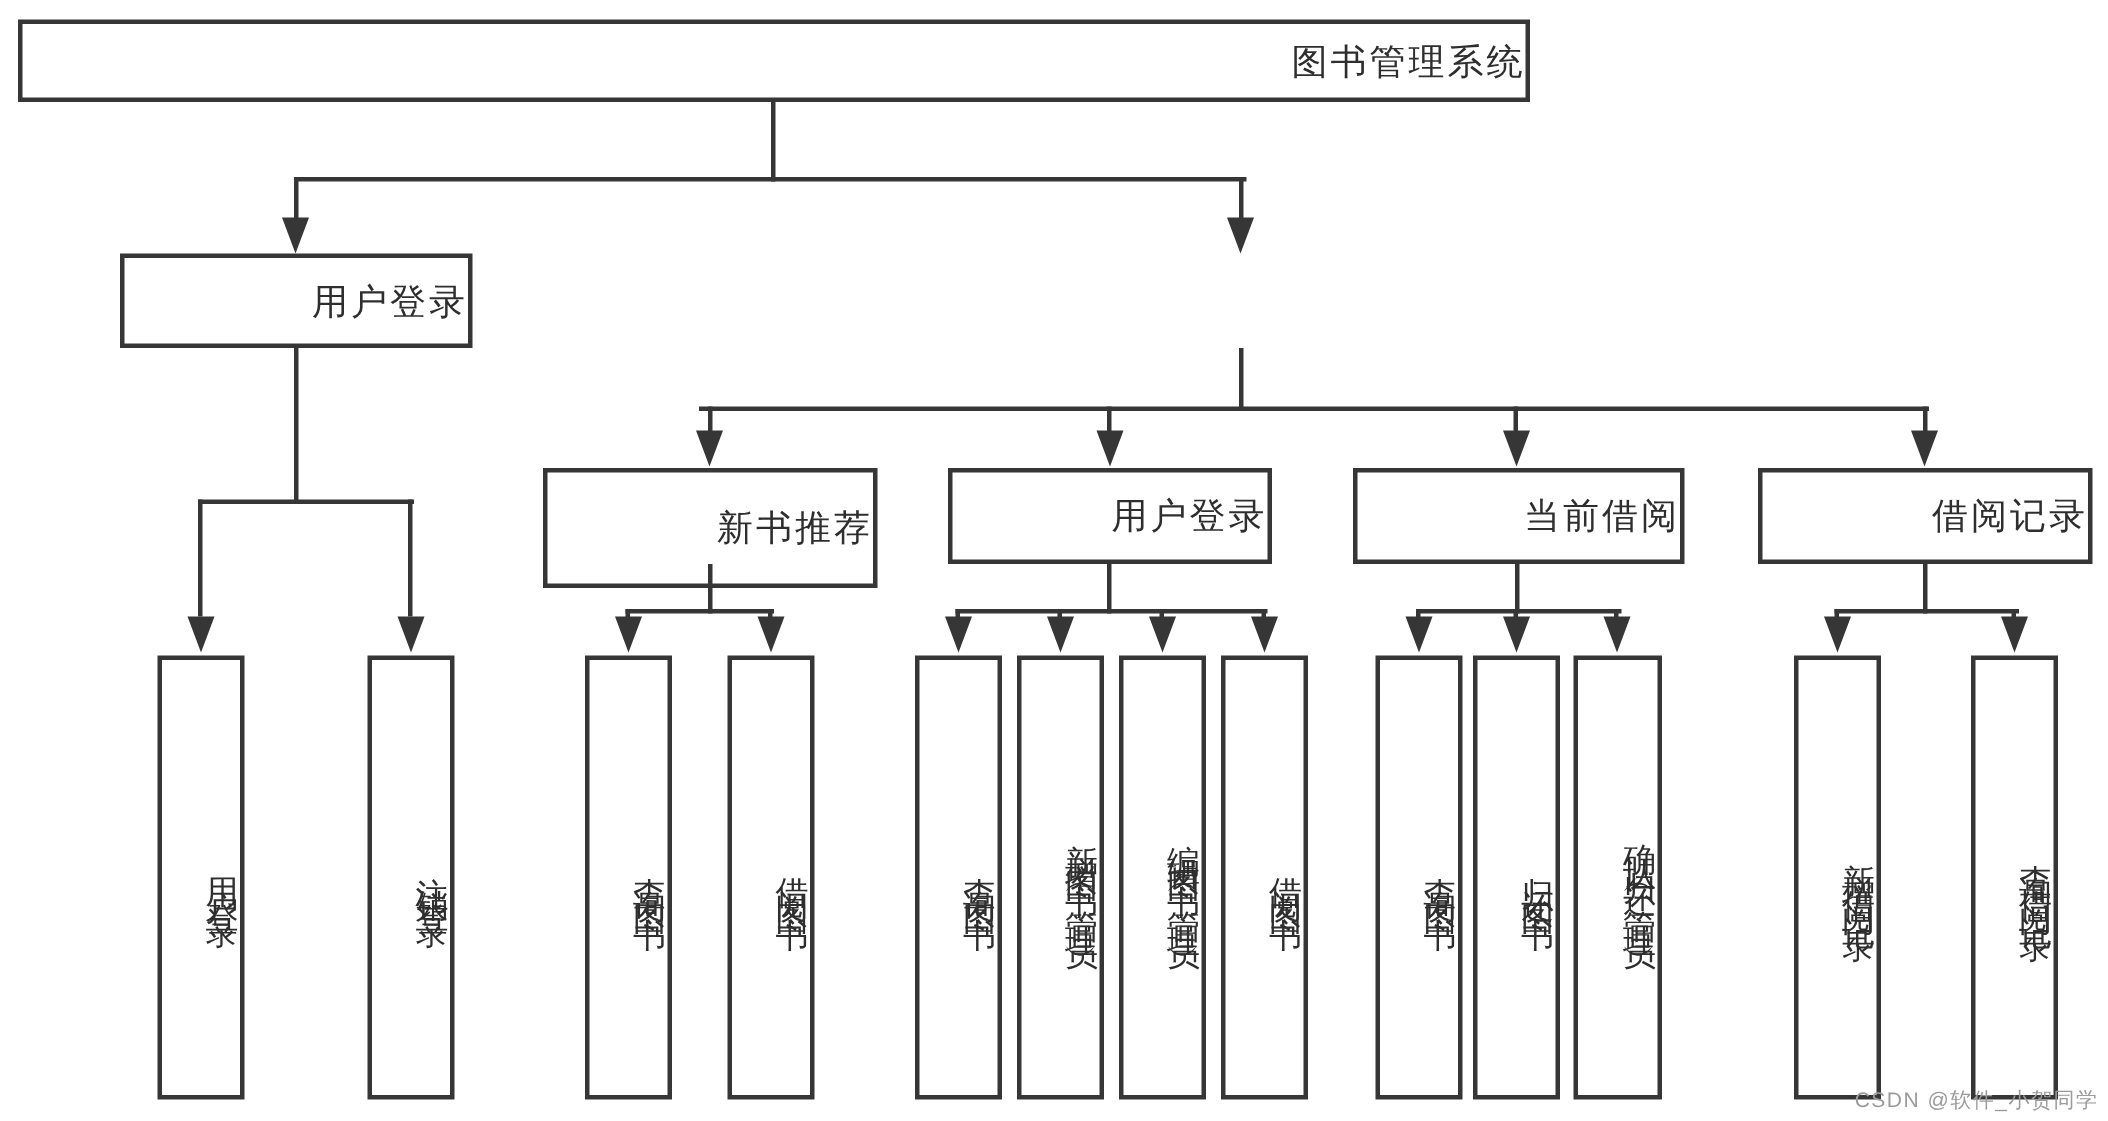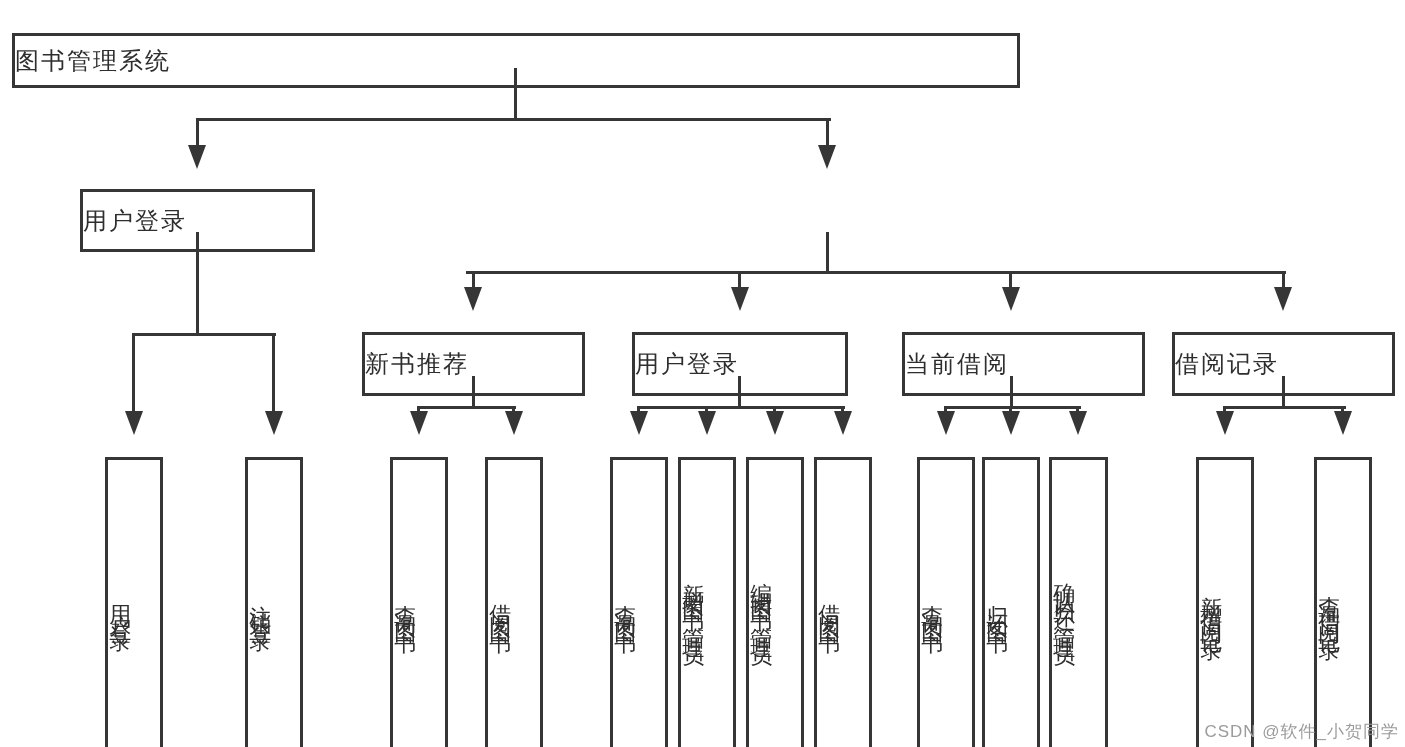--- a/index.html
+++ b/index.html
@@ -4,36 +4,36 @@
 <style>
   :root { --line:#363636; --text:#2e2e2e; --wm:#9b9b9b; --bg:#ffffff; }
   html,body { margin:0; padding:0; background:#fff; }
   #stage {
     position:relative; width:1405px; height:747px; background:var(--bg);
     font-family:"Liberation Sans", sans-serif; overflow:hidden;
   }
   .box {
     position:absolute; box-sizing:border-box; background:#fff;
     border:3px solid var(--line); color:var(--text);
-    display:flex; align-items:center; justify-content:flex-start;margin-top:20px;
+    display:flex; align-items:center; justify-content:flex-end;
   }
   .box.h { font-size:24px; letter-spacing:2px; white-space:nowrap; }
   .box.v .vtxt {
     writing-mode:vertical-rl; text-orientation:mixed;
     font-size:22px; line-height:1.1; letter-spacing:9px; color:var(--text);
   }
   .vline { position:absolute; width:3px; background:var(--line); }
   .hline { position:absolute; height:3px; background:var(--line); }
   .arrow {
     position:absolute; width:0; height:0;
     border-left:9px solid transparent; border-right:9px solid transparent;
     border-top:24px solid var(--line);
   }
   .watermark {
-    position:absolute; right:6px; bottom:4px; font-size:17px;
+    position:absolute; right:6px; bottom:4px; font-size:14px;
     color:var(--wm); letter-spacing:1px; white-space:nowrap;
   }
 </style>
 </head>
 <body>
 
 <div id="stage">
 
   <div class="box h" style="left:12px; top:13px; width:1008px; height:55px;">
     <span>图书管理系统</span>
@@ -61,27 +61,27 @@
   <div class="hline" style="left:466px; top:271px; width:820px;"></div>
   <div class="vline" style="left:472px; top:271px; height:17px;"></div>
   <div class="arrow" style="left:464px; top:287px;"></div>
   <div class="vline" style="left:738px; top:271px; height:17px;"></div>
   <div class="arrow" style="left:731px; top:287px;"></div>
   <div class="vline" style="left:1009px; top:271px; height:17px;"></div>
   <div class="arrow" style="left:1002px; top:287px;"></div>
   <div class="vline" style="left:1282px; top:271px; height:17px;"></div>
   <div class="arrow" style="left:1274px; top:287px;"></div>
 
-  <div class="box h" style="left:362px; top:312px; width:223px; height:64px;">
+  <div class="box h" style="left:362px; top:312px; width:223px; height:80px;">
     <span>新书推荐</span>
   </div>
   <div class="box h" style="left:632px; top:312px; width:216px; height:64px;">
     <span>用户登录</span>
   </div>
-  <div class="box h" style="left:902px; top:312px; width:243px; height:64px;">
+  <div class="box h" style="left:902px; top:312px; width:221px; height:64px;">
     <span>当前借阅</span>
   </div>
   <div class="box h" style="left:1172px; top:312px; width:223px; height:64px;">
     <span>借阅记录</span>
   </div>
 
   <div class="vline" style="left:472px; top:376px; height:33px;"></div>
   <div class="hline" style="left:417px; top:406px; width:99px;"></div>
   <div class="vline" style="left:417px; top:406px; height:8px;"></div>
   <div class="arrow" style="left:410px; top:411px;"></div>

